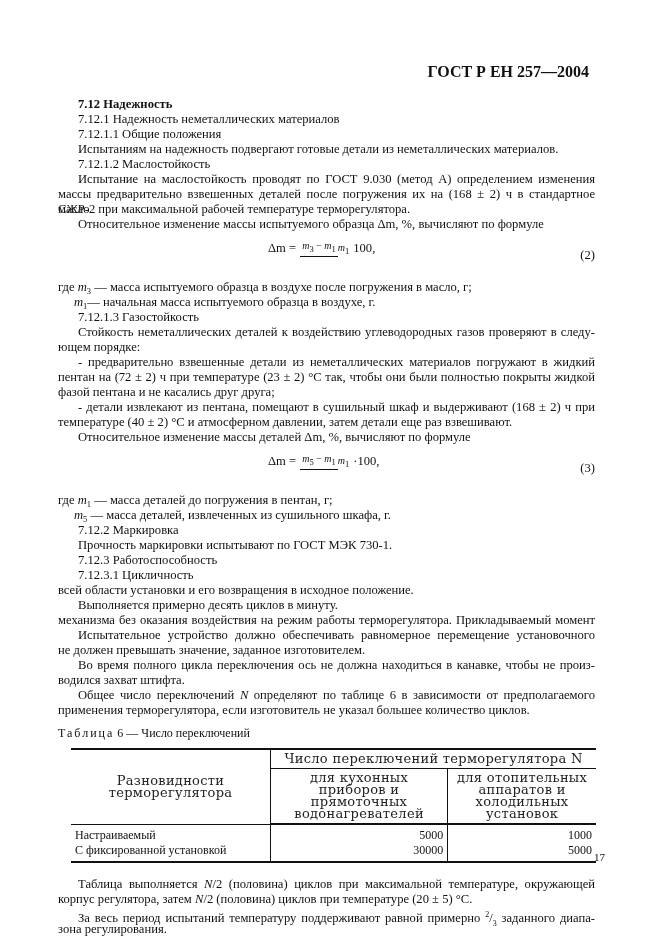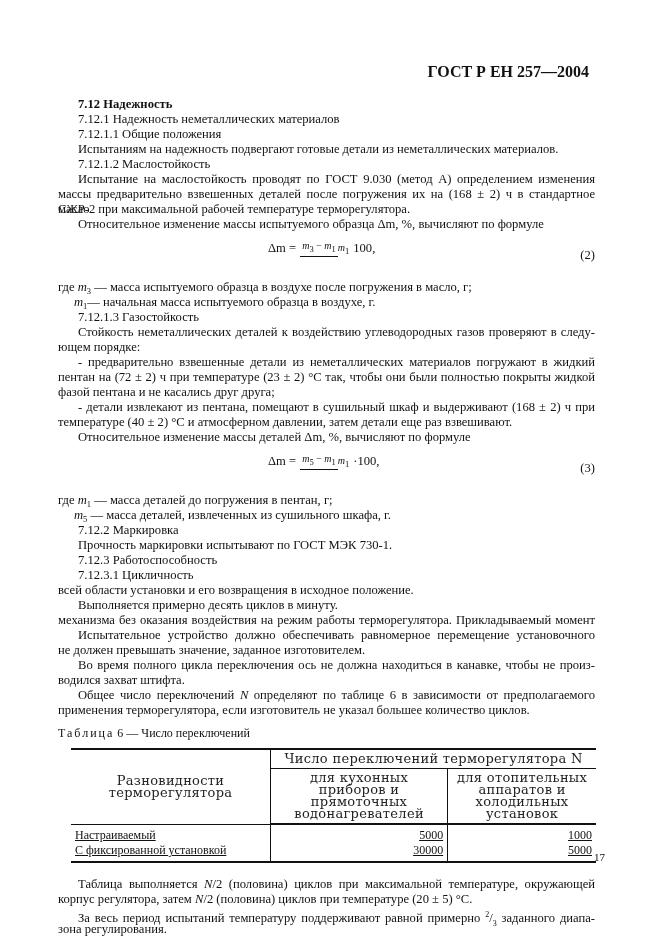--- a/index.html
+++ b/index.html
@@ -33,21 +33,21 @@
     position: relative; left: -7px; width: 525px; border-collapse: collapse; margin-top: 8px;
     font-size: 10.5px;
   }
   table.t6 th {
     font-weight: normal; font-family: "DejaVu Serif", serif; font-size: 13px;
     letter-spacing: 0.3px; line-height: 12px; color: #222;
     border: 1px solid #111; padding: 3px 4px; text-align: center;
   }
   table.t6 thead tr:first-child th { border-top: 2px solid #111; }
   table.t6 thead tr:last-child th { border-bottom: 2px solid #111; }
-  table.t6 td { border-left: 1px solid #111; border-right: 1px solid #111; padding: 1px 4px; line-height: 13px; font-size: 12px; text-decoration: underline; }
+  table.t6 td { border-left: 1px solid #111; border-right: 1px solid #111; padding: 1px 4px; line-height: 13px; font-size: 12px; }
   table.t6 tbody tr:last-child td { border-bottom: 2px solid #111; }
   table.t6 th:first-child, table.t6 td:first-child { border-left: none; margin-top: 28px; }
   table.t6 th:last-child, table.t6 td:last-child { border-right: none; }
   table.t6 td.num { text-align: right; }
   .page-number { position: absolute; right: 56px; top: 850px; font-size: 11px; }
 </style>
 </head>
 <body>
 
 <div class="page-header">ГОСТ Р ЕН 257—2004</div>

